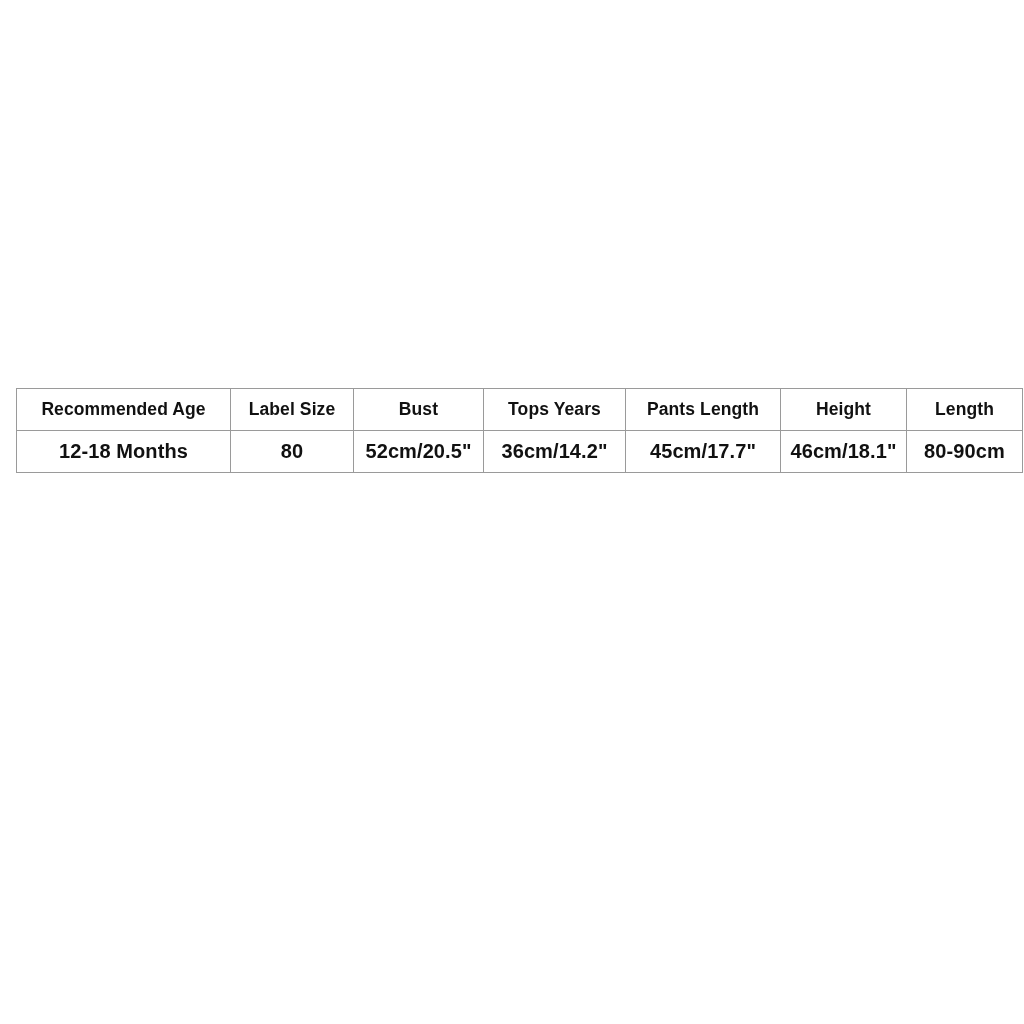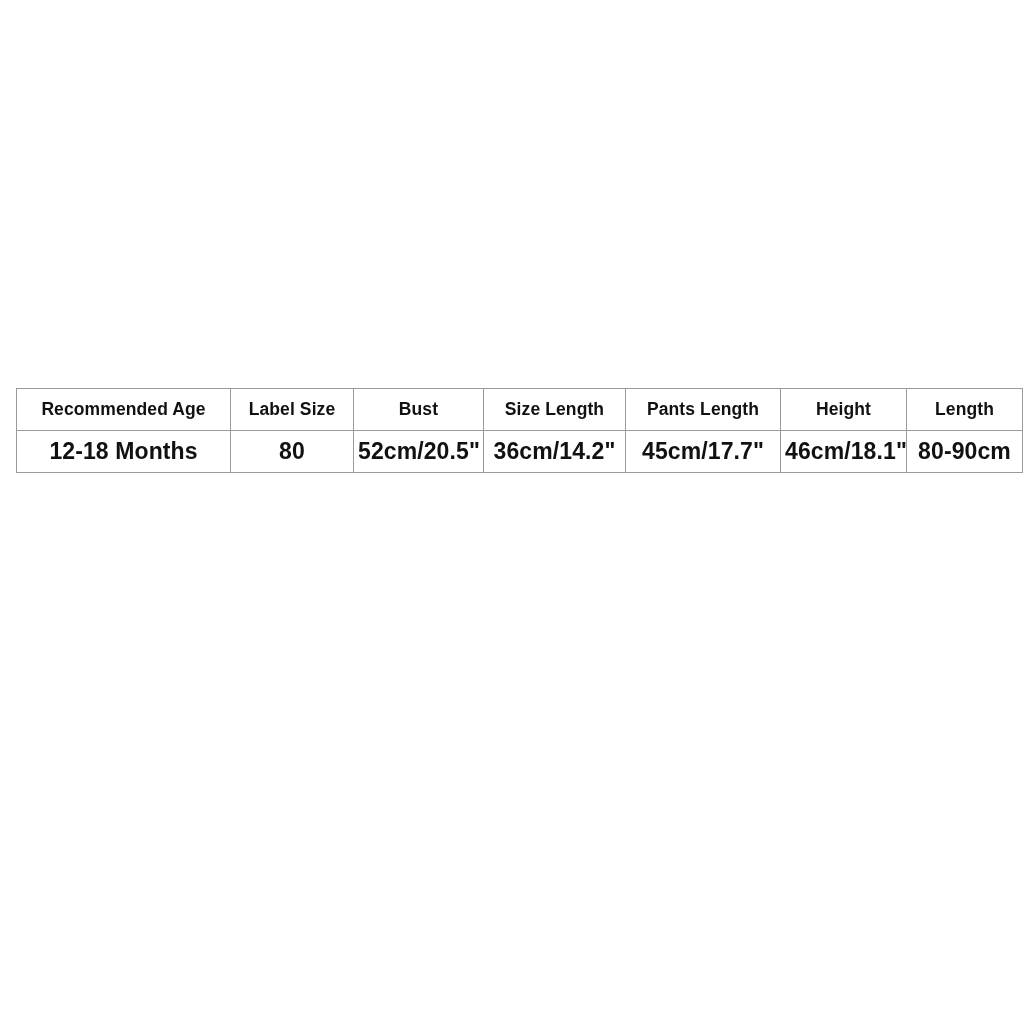--- a/index.html
+++ b/index.html
@@ -30,21 +30,21 @@
     background: #ffffff;
   }
 
   table.size-chart th,
   table.size-chart td {
     border: 1px solid #9a9a9a;
     text-align: center;
     vertical-align: middle;
     font-weight: bold;
     color: #111111;
-    font-size: 23px;
+    font-size: 20px;
     letter-spacing: 0.1px;
     padding: 0 4px;
     height: 41.5px;
     box-sizing: border-box;
     white-space: nowrap;
     overflow: hidden;
   }
 
   table.size-chart thead th {
     height: 42px;
@@ -72,21 +72,21 @@
         <col class="c3">
         <col class="c4">
         <col class="c5">
         <col class="c6">
     </colgroup>
     <thead>
       <tr>
         <th>Recommended Age</th>
         <th>Label Size</th>
         <th>Bust</th>
-        <th>Size Length</th>
+        <th>Tops Years</th>
         <th>Pants Length</th>
         <th>Height</th>
         <th>Length</th>
       </tr>
     </thead>
     <tbody>
       <tr>
         <td>12-18 Months</td>
         <td>80</td>
         <td>52cm/20.5"</td>

